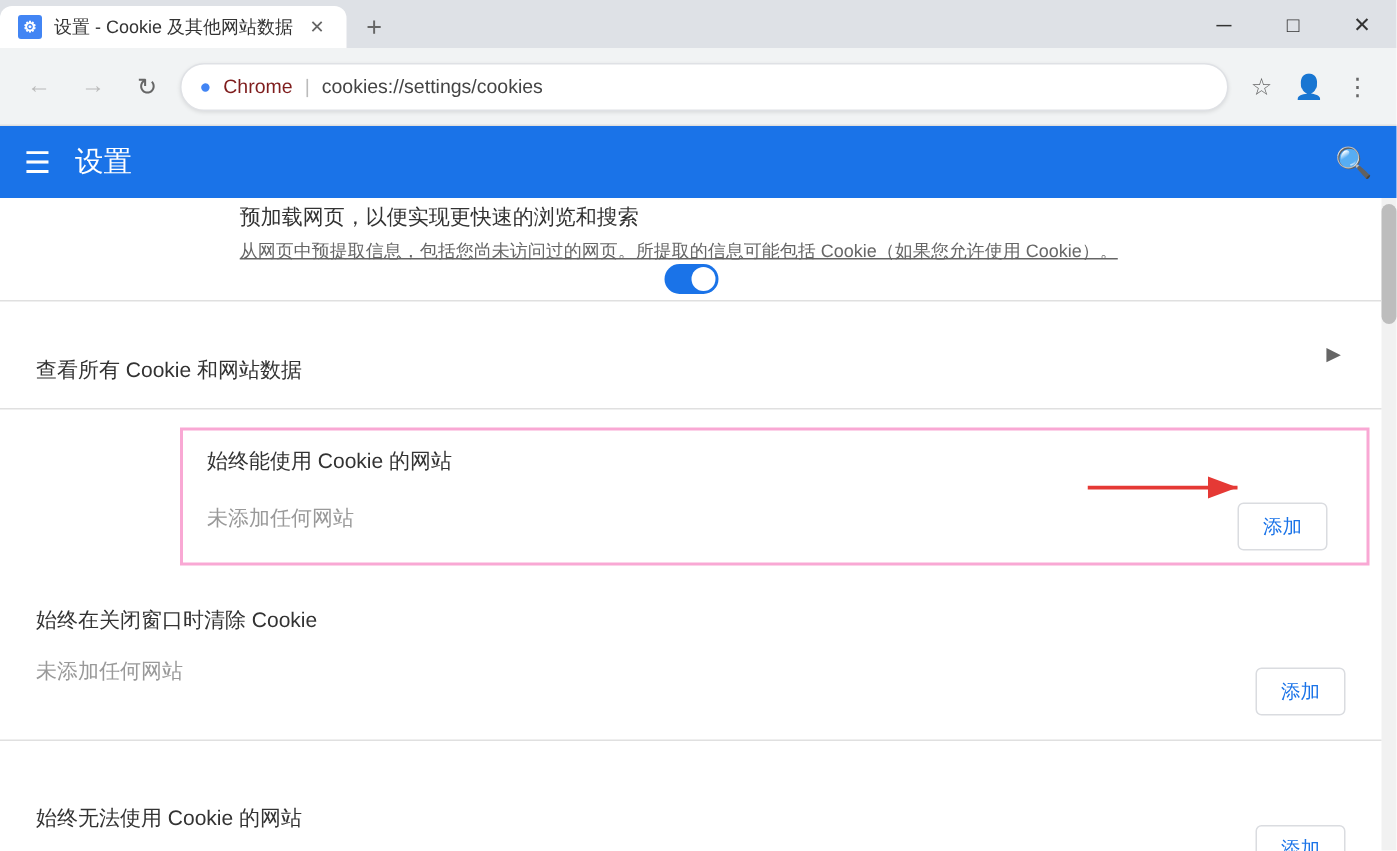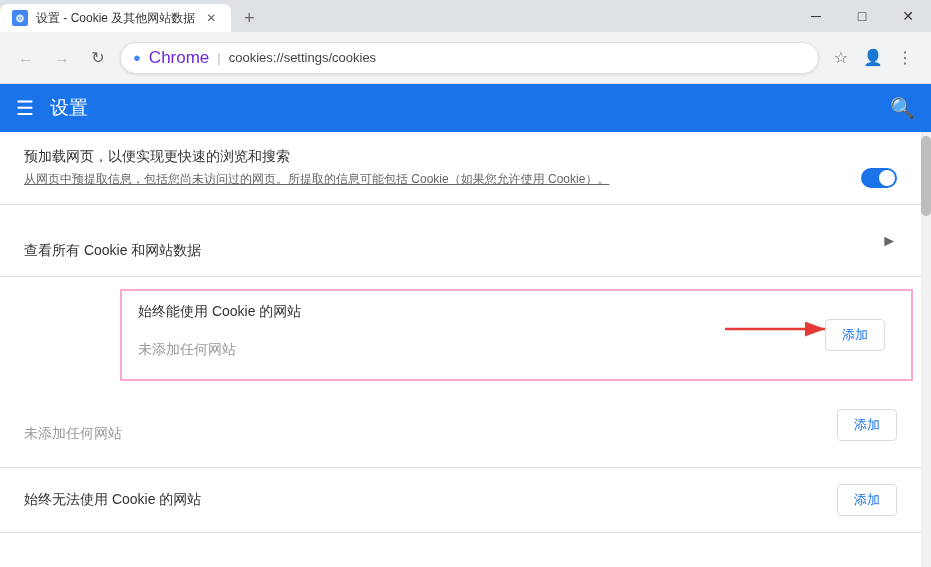--- a/index.html
+++ b/index.html
@@ -105,22 +105,22 @@
       padding: 0 12px;
       gap: 8px;
       border: 1px solid #dfe1e5;
       box-shadow: 0 1px 3px rgba(0,0,0,0.1);
     }
     .omnibox-lock {
       color: #4285f4;
       font-size: 13px;
     }
     .omnibox-chrome {
-      color: #6d28d9;
-      font-size: 17px;
+      color: #7f1d1d;
+      font-size: 13px;
       font-weight: 500;
     }
     .omnibox-sep {
       color: #bbb;
       font-size: 13px;
     }
     .omnibox-url {
       color: #444;
       font-size: 13px;
     }
@@ -254,20 +254,21 @@
 
     .add-btn {
       background: white;
       border: 1px solid #dadce0;
       border-radius: 4px;
       padding: 6px 16px;
       font-size: 13px;
       color: #1a73e8;
       cursor: pointer;
       white-space: nowrap;
+      margin-top: 40px;
     }
 
     .page-wrapper {
       position: relative;
     }
   </style>
 </head>
 <body>
 
 <div class="page-wrapper">
@@ -309,21 +310,21 @@
 
   <div class="app-header">
     <div class="app-header-menu">☰</div>
     <div class="app-header-title">设置</div>
     <div class="app-header-search">🔍</div>
   </div>
 
   <div class="content-area">
     <div class="main-content">
 
-      <div class="settings-row" style="align-items: flex-end; padding: 16px 24px;">
+      <div class="settings-row" style="align-items: center; padding: 4px 24px; flex-direction: column;">
         <div style="flex:1; padding-right: 16px;">
           <div class="preload-title">预加载网页，以便实现更快速的浏览和搜索</div>
           <div class="preload-desc">从网页中预提取信息，包括您尚未访问过的网页。所提取的信息可能包括 Cookie（如果您允许使用 Cookie）。</div>
         </div>
         <div class="toggle-on"></div>
       </div>
 
       <div class="view-all-row">
         <span class="view-all-text">查看所有 Cookie 和网站数据</span>
         <span class="chevron-right">►</span>
@@ -347,20 +348,21 @@
               <polygon points="0 0, 8 3, 0 6" fill="#e53935"></polygon>
             </marker>
           </defs>
           <line x1="0" y1="30" x2="100" y2="30" stroke="#e53935" stroke-width="2.5" marker-end="url(#arrowhead)"></line>
         </svg>
       </div>
 
       <div style="padding: 16px 24px; border-bottom: 1px solid #e0e0e0; position: relative;">
         <div style="display: flex; justify-content: space-between; align-items: flex-start;">
           <div>
+            <div class="cookie-section-title">始终在关闭窗口时清除 Cookie</div>
             <div style="height: 8px;"></div>
             <div class="cookie-section-empty">未添加任何网站</div>
           </div>
           <button class="add-btn">添加</button>
         </div>
       </div>
 
       <div style="padding: 16px 24px; border-bottom: 1px solid #e0e0e0;">
         <div style="display: flex; justify-content: space-between; align-items: center;">
           <div class="cookie-section-title">始终无法使用 Cookie 的网站</div>

